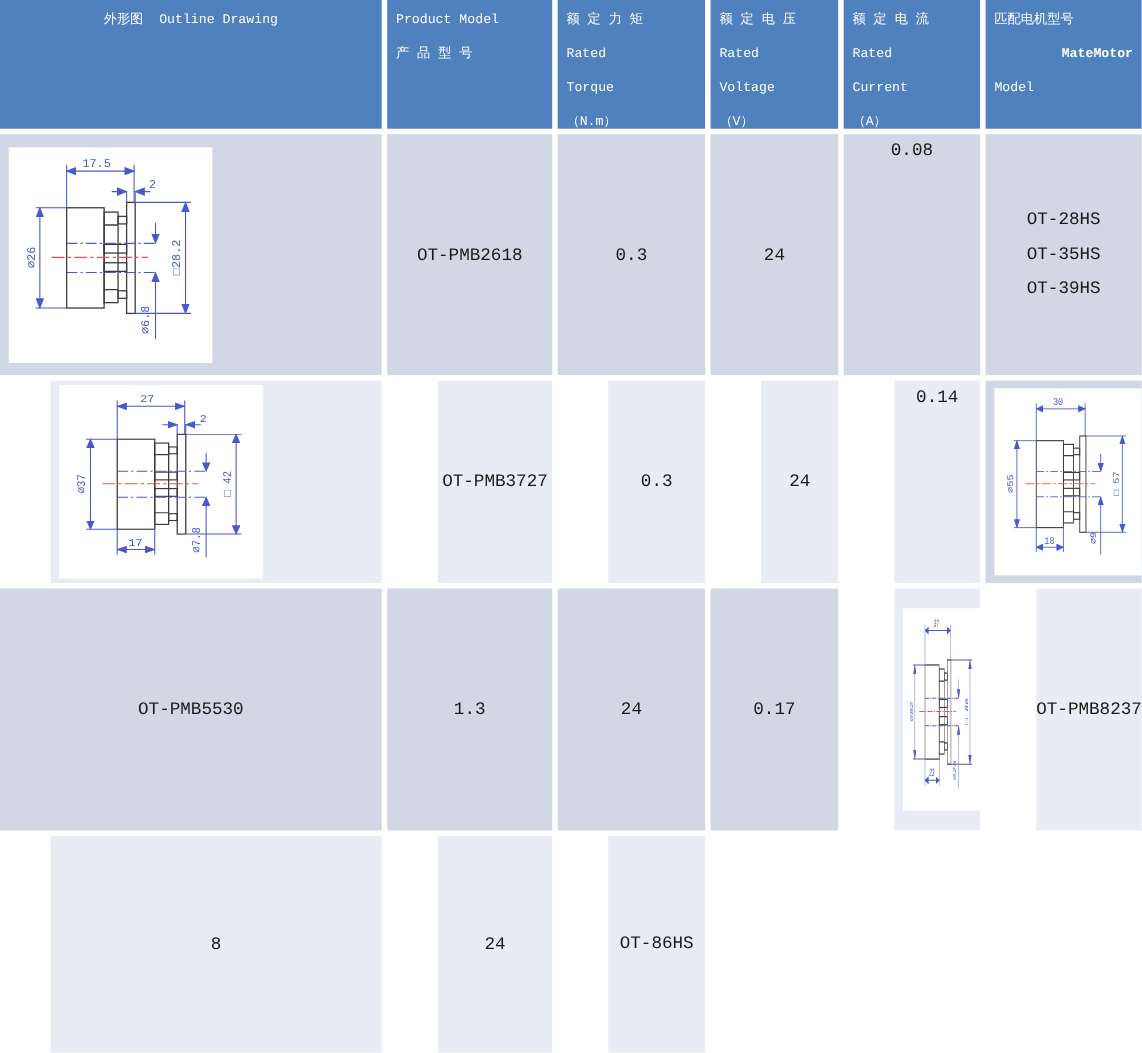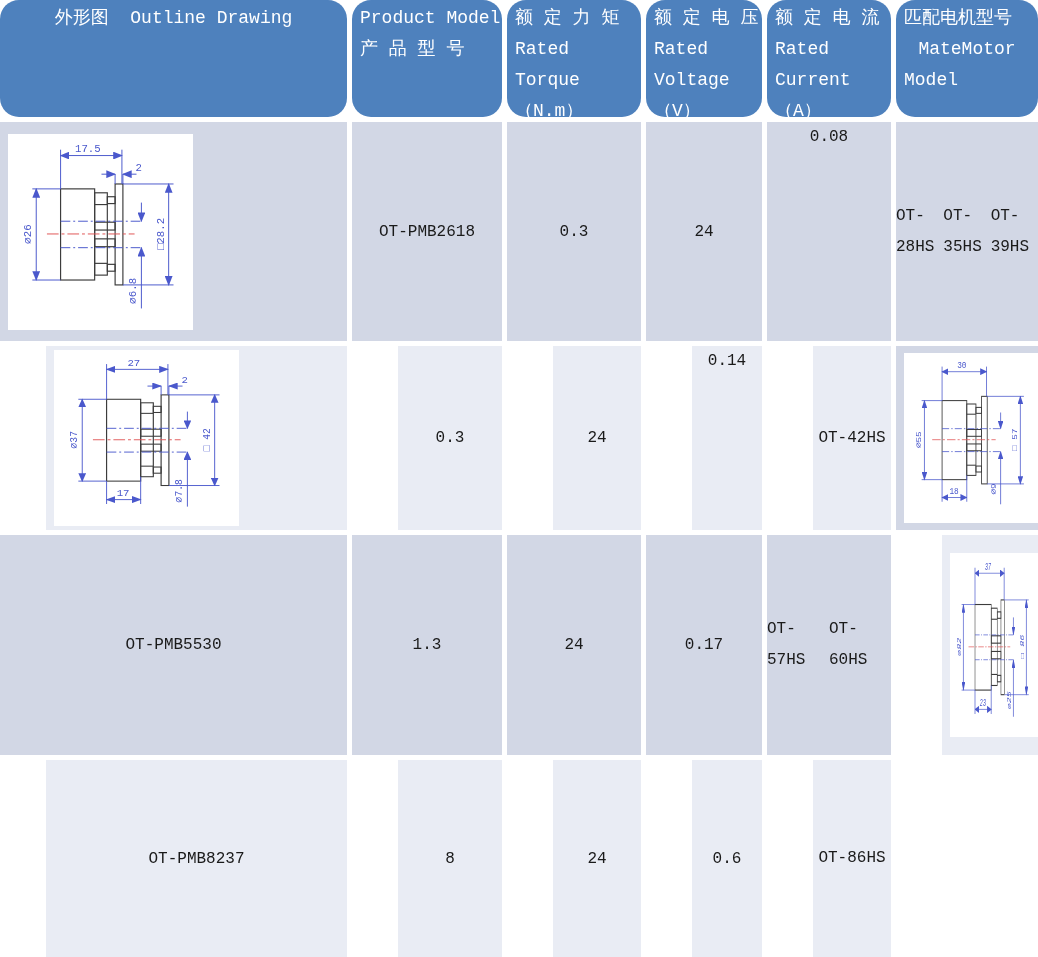--- a/index.html
+++ b/index.html
@@ -6,34 +6,34 @@
   .page{
     width:1038px;height:957px;background:#ffffff;
     display:grid;
     grid-template-columns:347px 150px 134px 116px 124px 142px;
     grid-template-rows:117px 219px 184px 220px 197px;
     gap:5px;
     font-family:"Liberation Mono","DejaVu Sans Mono",monospace;
   }
   .hcell{
     background:#4e81bd;color:#ffffff;
-    font-size:18px;line-height:31px;
-    padding:3px 8px 0 8px;overflow:hidden;border-radius:19px;
+    font-size:12px;line-height:31px;
+    padding:3px 8px 0 8px;overflow:hidden;
   }
   .hcell .ln{white-space:pre;}
   .hcell.c1{text-align:center;}
-  .justline{display:flex;justify-content:center;}
+  .justline{display:flex;justify-content:flex-end;font-weight:bold;}
   .cell{
     display:flex;align-items:center;justify-content:center;
     font-size:16px;color:#1a1a1a;overflow:hidden;
   }
   .r-dark{background:#d2d7e5;}
   .r-light{background:#e9ecf4;margin-left:46px;}
   .cell.top-pos{align-items:flex-start;padding-top:6px;}
-  .motors{display:flex;flex-direction:row;text-align:left;}
+  .motors{display:flex;flex-direction:column;text-align:left;}
   .motors .ln{line-height:31px;}
   .drawcell{display:flex;align-items:center;justify-content:flex-start;padding-left:8px;}
   .dbox{background:#ffffff;width:185px;text-align:center;}
   .dbox svg{display:block;width:100%;height:100%;}
   .h1{height:196px;} .h2{height:176px;} .h3{height:170px;} .h4{height:184px;font-style:italic;}
   .part rect,.part line{stroke:#3c3c3c;stroke-width:1.2;fill:none;}
   .dim line{stroke:#4a58cc;stroke-width:1;fill:none;}
   .dim text{fill:#4a58cc;font-size:11px;font-family:"Liberation Mono","DejaVu Sans Mono",monospace;}
   .dim line.dd{stroke-dasharray:10 3 2 3;}
   .cl{stroke:#e05555;stroke-width:1;stroke-dasharray:12 3 3 3;fill:none;}
@@ -178,28 +178,24 @@
           <text x="131" y="38">2</text>
           <line x1="54" y1="149" x2="54" y2="175"></line>
           <line x1="89" y1="144" x2="89" y2="175"></line>
           <line x1="54" y1="170" x2="89" y2="170" marker-start="url(#mS)" marker-end="url(#mE)"></line>
           <text x="71" y="166" text-anchor="middle">17</text>
         </g>
         <line class="cl" x1="40" y1="102" x2="130" y2="102"></line>
       </svg>
     </div>
   </div>
+  <div class="cell r-light">OT-PMB3727</div>
   <div class="cell r-light">0.3</div>
   <div class="cell r-light">24</div>
   <div class="cell r-light top-pos">0.14</div>
-  <div class="cell r-light">
-    <div class="motors">
-      <div class="ln">OT-42HS</div>
-    </div>
-  </div>
 
   <div class="cell r-dark drawcell">
     <div class="dbox h3">
       <svg viewBox="0 0 190 200" preserveAspectRatio="none">
         <g class="part">
           <rect x="54" y="56" width="35" height="93"></rect>
           <rect x="89" y="60" width="13" height="84"></rect>
           <line x1="89" y1="72" x2="102" y2="72"></line>
           <line x1="89" y1="132" x2="102" y2="132"></line>
           <rect x="102" y="64" width="8" height="7"></rect>
@@ -232,26 +228,20 @@
           <text x="71" y="166" text-anchor="middle">18</text>
         </g>
         <line class="cl" x1="40" y1="102" x2="130" y2="102"></line>
       </svg>
     </div>
   </div>
   <div class="cell r-dark">OT-PMB5530</div>
   <div class="cell r-dark">1.3</div>
   <div class="cell r-dark">24</div>
   <div class="cell r-dark">0.17</div>
-  <div class="cell r-dark">
-    <div class="motors">
-      <div class="ln">OT-57HS</div>
-      <div class="ln">OT-60HS</div>
-    </div>
-  </div>
 
   <div class="cell r-light drawcell">
     <div class="dbox h4">
       <svg viewBox="0 0 190 200" preserveAspectRatio="none">
         <g class="part">
           <rect x="54" y="56" width="35" height="93"></rect>
           <rect x="89" y="60" width="13" height="84"></rect>
           <line x1="89" y1="72" x2="102" y2="72"></line>
           <line x1="89" y1="132" x2="102" y2="132"></line>
           <rect x="102" y="64" width="8" height="7"></rect>
@@ -283,20 +273,19 @@
           <line x1="54" y1="170" x2="89" y2="170" marker-start="url(#mS)" marker-end="url(#mE)"></line>
           <text x="71" y="166" text-anchor="middle">23</text>
         </g>
         <line class="cl" x1="40" y1="102" x2="130" y2="102"></line>
       </svg>
     </div>
   </div>
   <div class="cell r-light">OT-PMB8237</div>
   <div class="cell r-light">8</div>
   <div class="cell r-light">24</div>
-  <div class="cell r-light">0.6</div>
   <div class="cell r-light">
     <div class="motors">
       <div class="ln">OT-86HS</div>
     </div>
   </div>
 
 </div>
 
 </body></html>

